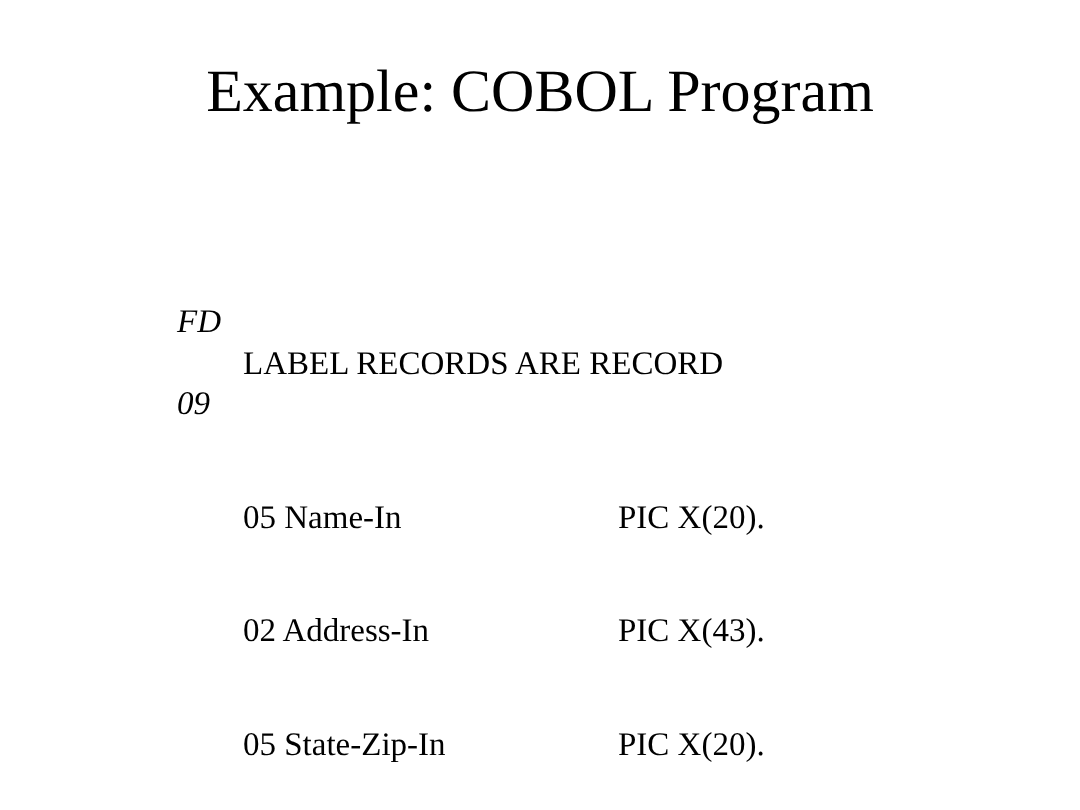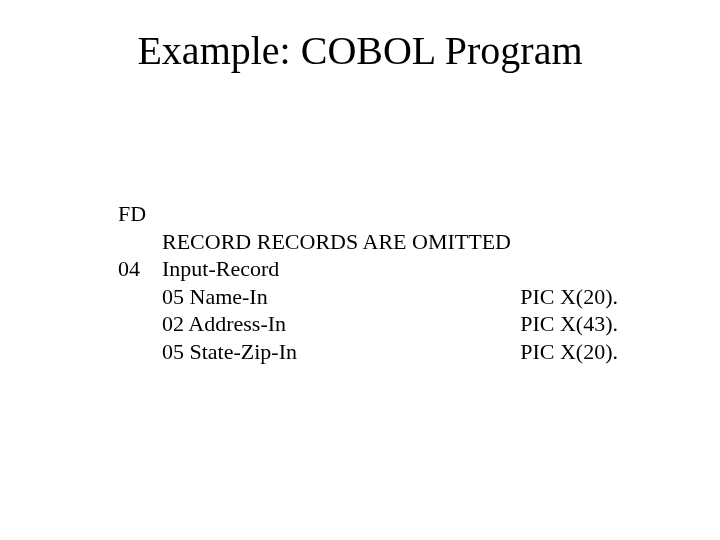--- a/index.html
+++ b/index.html
@@ -14,77 +14,78 @@
   .slide {
     width: 720px;
     height: 540px;
     position: relative;
     box-sizing: border-box;
   }
   .title {
     text-align: center;
     font-size: 40px;
     line-height: 1.15;
-    padding-top: 28px;
+    padding-top: 38px;
     font-weight: normal;
   }
   .body {
     position: absolute;
     top: 200px;
     left: 118px;
     width: 500px;
     font-size: 22px;
     line-height: 1.25;
   }
   .row {
     display: flex;
   }
   .lvl {
     width: 44px;
     flex: 0 0 44px;
+    font-style: italic;
   }
   .indent05 {
     padding-left: 0px;
   }
   .field-row {
     display: flex;
     width: 100%;
+    margin-top: 48px;
   }
   .field-name {
     flex: 0 0 250px;
   }
   .pic {
     flex: 1;
-    text-align: right;
+    text-align: left;
   }
 </style>
 </head>
 <body>
 
 <div class="slide">
 
   <div class="title">
     <div>Example: COBOL Program</div>
   </div>
 
   <div class="body">
 
     <div class="row">
       <div class="lvl">FD</div>
     </div>
 
     <div class="row">
       <div class="lvl"></div>
-      <div>RECORD RECORDS ARE OMITTED</div>
+      <div>LABEL RECORDS ARE RECORD</div>
     </div>
 
 
     <div class="row">
-      <div class="lvl">04</div>
-      <div>Input-Record</div>
+      <div class="lvl">09</div>
     </div>
 
     <div class="row">
       <div class="lvl"></div>
       <div class="field-row">
         <div class="field-name indent05">05 Name-In</div>
         <div class="pic"> PIC X(20).</div>
       </div>
     </div>
 

